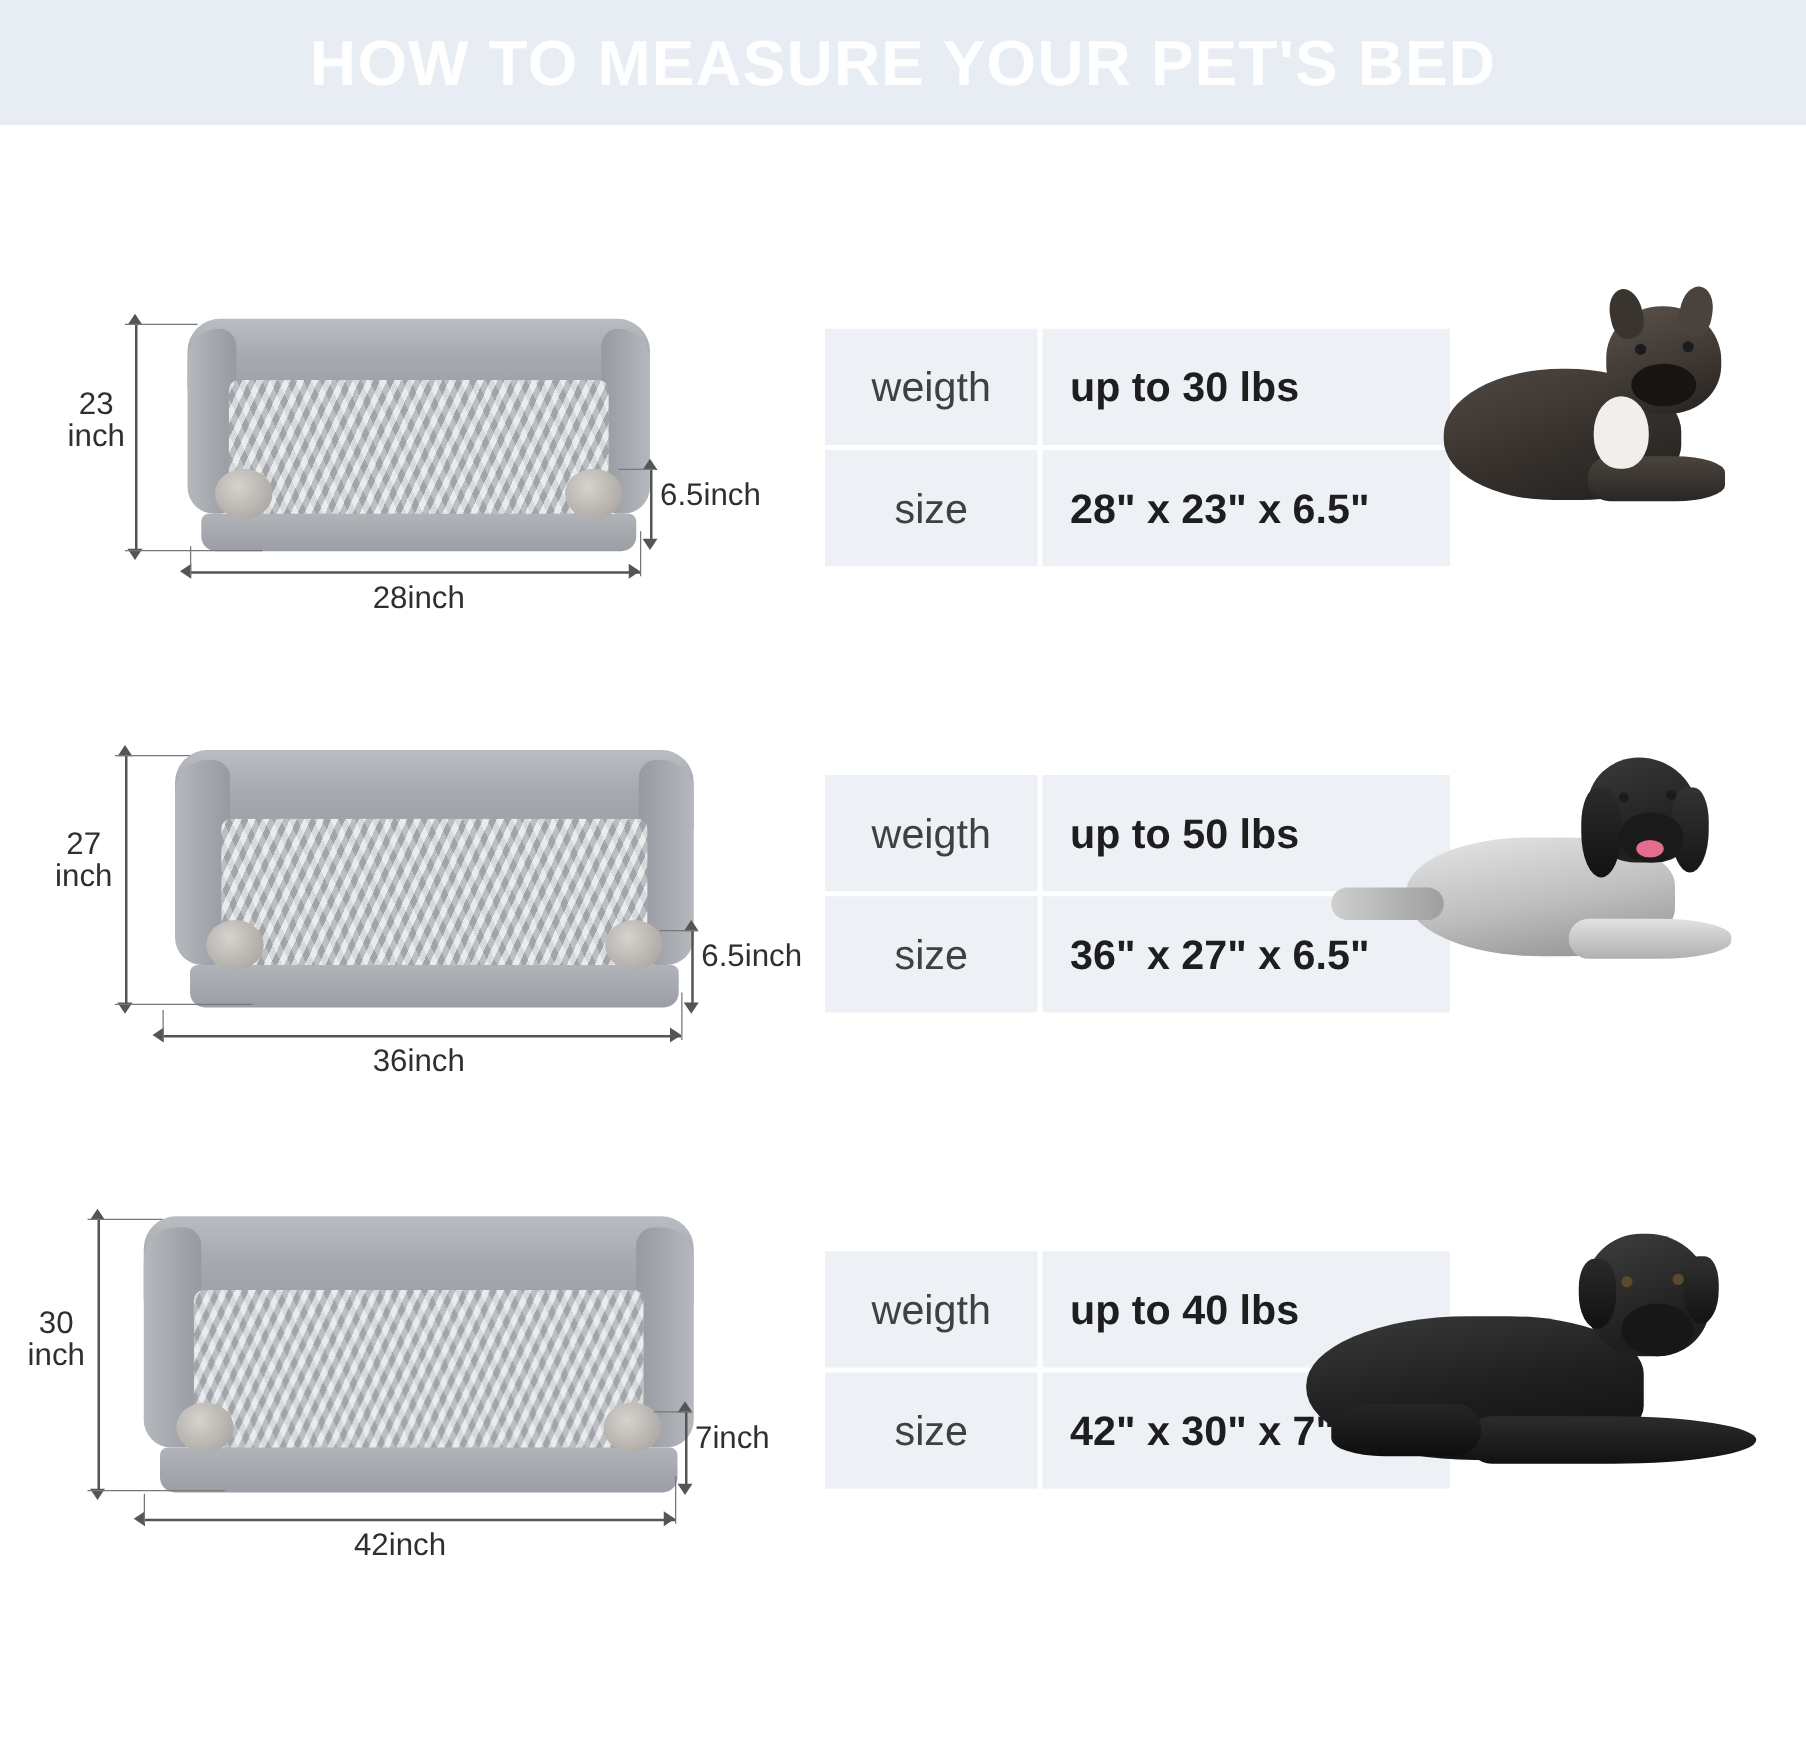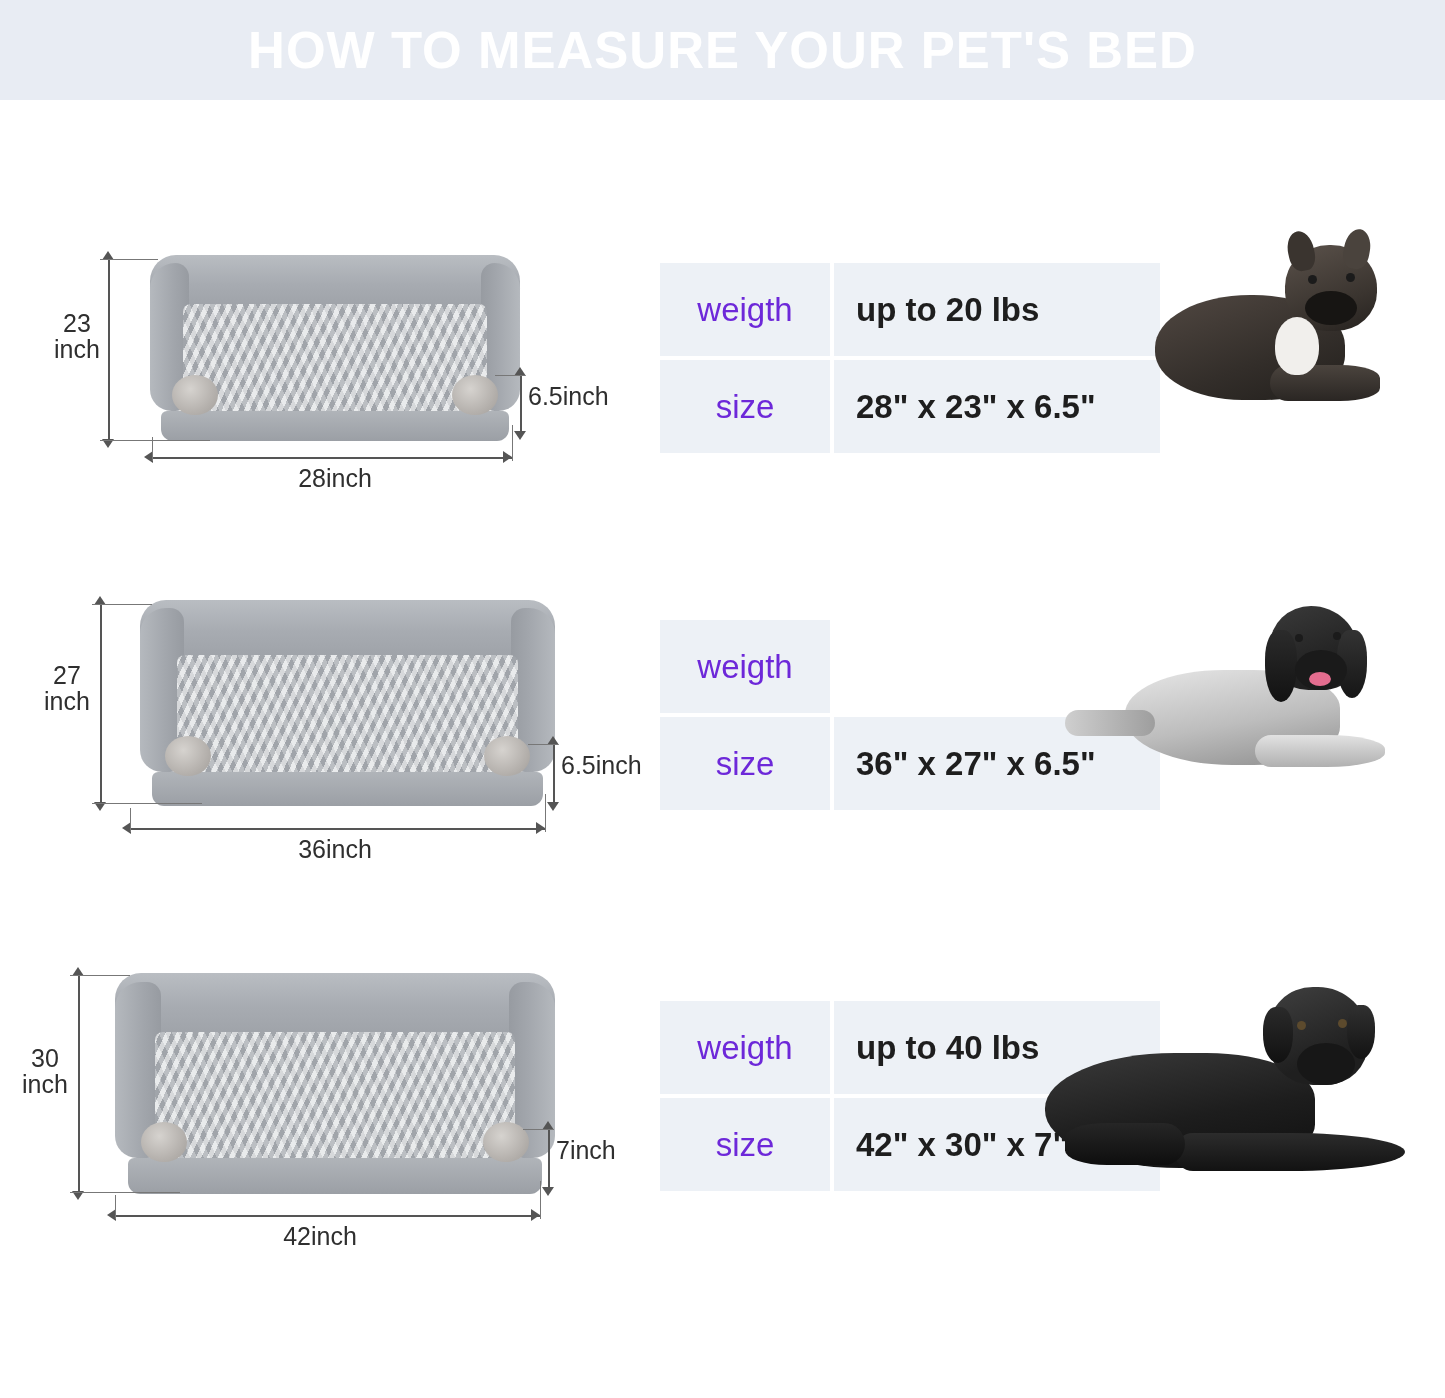--- a/index.html
+++ b/index.html
@@ -156,21 +156,21 @@
     height: 93px;
     margin-bottom: 4px;
   }
   .spec-key {
     width: 170px;
     background: #edf1f6;
     display: flex;
     align-items: center;
     justify-content: center;
     font-size: 33px;
-    color: #6d28d9;
+    color: #404040;
     font-family: "Liberation Sans", sans-serif;
   }
   .spec-val {
     flex: 1;
     margin-left: 4px;
     background: #edf1f6;
     display: flex;
     align-items: center;
     padding-left: 22px;
     font-size: 33px;
@@ -251,21 +251,21 @@
       <div class="vline" style="left:520px; top:150px; height:60px;"></div>
       <div class="arrow up" style="left:514px; top:142px;"></div>
       <div class="arrow down" style="left:514px; top:206px;"></div>
       <div class="tick" style="left:495px; top:150px; width:30px; height:1px;"></div>
       <div class="dim" style="left:528px; top:158px; width:120px; text-align:left;">6.5inch</div>
     </div>
 
     <div class="spec-table" style="top:38px;">
       <div class="spec-row">
         <div class="spec-key">weigth</div>
-        <div class="spec-val">up to 20 lbs</div>
+        <div class="spec-val">up to 30 lbs</div>
       </div>
       <div class="spec-row">
         <div class="spec-key">size</div>
         <div class="spec-val">28" x 23" x 6.5"</div>
       </div>
     </div>
 
     <div class="dog-wrap" style="top:0px; right:20px;">
       <div class="dog-body" style="left:30px; top:70px; width:190px; height:105px; background:linear-gradient(160deg,#514842 0%, #332e2a 60%, #221f1c 100%);"></div>
       <div class="dog-leg" style="left:145px; top:140px; width:110px; height:36px; background:linear-gradient(180deg,#4b443e,#2a2623); border-radius:20px 40% 40% 20px;"></div>
@@ -310,20 +310,21 @@
       <div class="vline" style="left:553px; top:164px; height:62px;"></div>
       <div class="arrow up" style="left:547px; top:156px;"></div>
       <div class="arrow down" style="left:547px; top:222px;"></div>
       <div class="tick" style="left:528px; top:164px; width:30px; height:1px;"></div>
       <div class="dim" style="left:561px; top:172px; width:120px; text-align:left;">6.5inch</div>
     </div>
 
     <div class="spec-table" style="top:40px;">
       <div class="spec-row">
         <div class="spec-key">weigth</div>
+        <div class="spec-val">up to 50 lbs</div>
       </div>
       <div class="spec-row">
         <div class="spec-key">size</div>
         <div class="spec-val">36" x 27" x 6.5"</div>
       </div>
     </div>
 
     <div class="dog-wrap" style="top:10px; right:10px; width:330px;">
       <div class="dog-body" style="left:20px; top:80px; width:215px; height:95px; background:linear-gradient(170deg,#e6e6e6 0%, #bdbdbd 55%, #8e8e8e 100%); border-radius:46% 40% 40% 50%;"></div>
       <div class="dog-tail" style="left:-40px; top:120px; width:90px; height:26px; background:linear-gradient(90deg,#cfcfcf,#9e9e9e); border-radius:40px;"></div>

